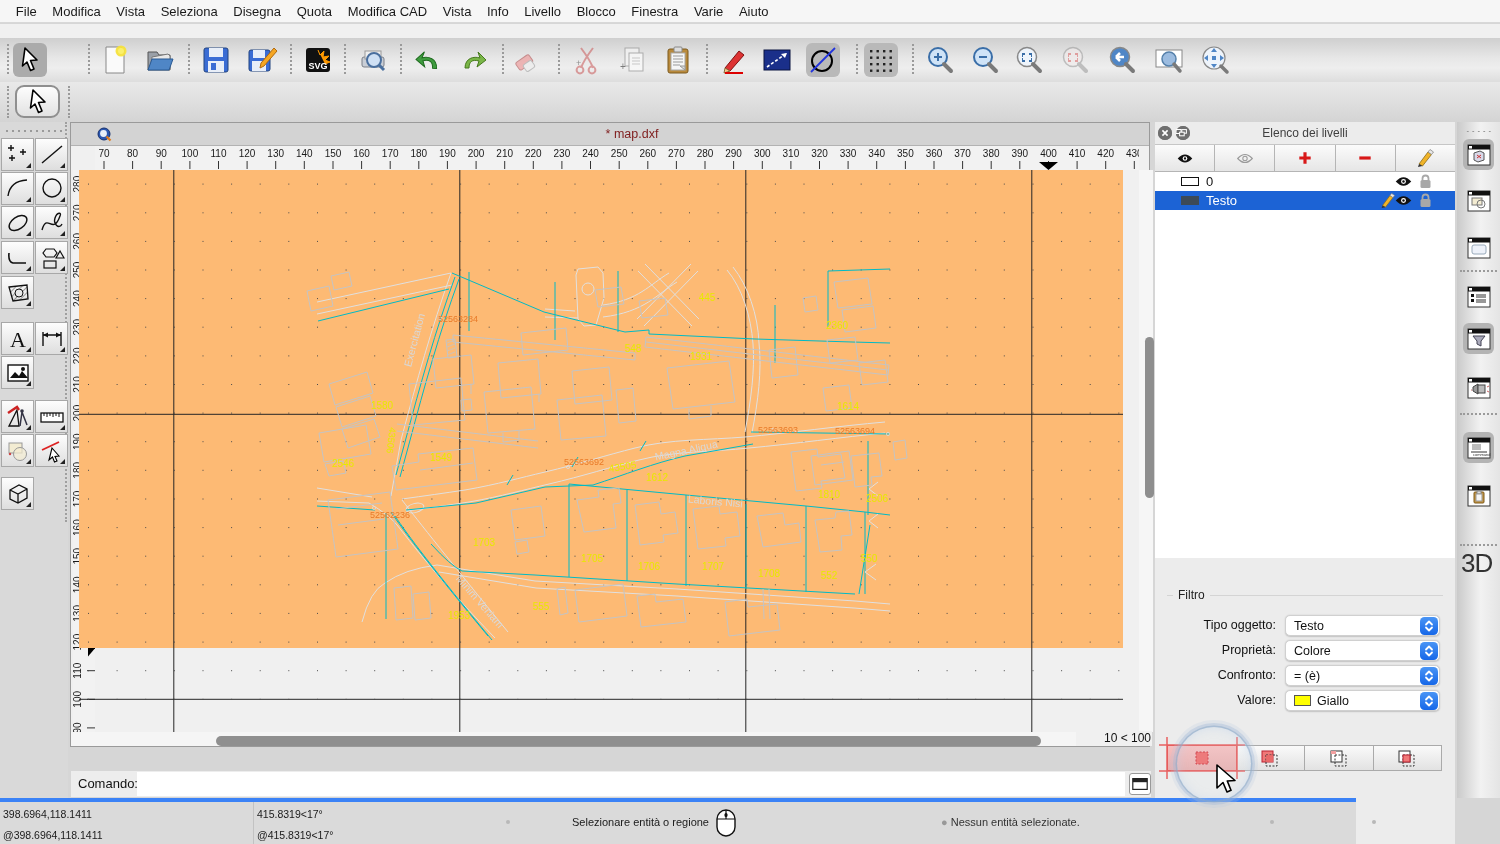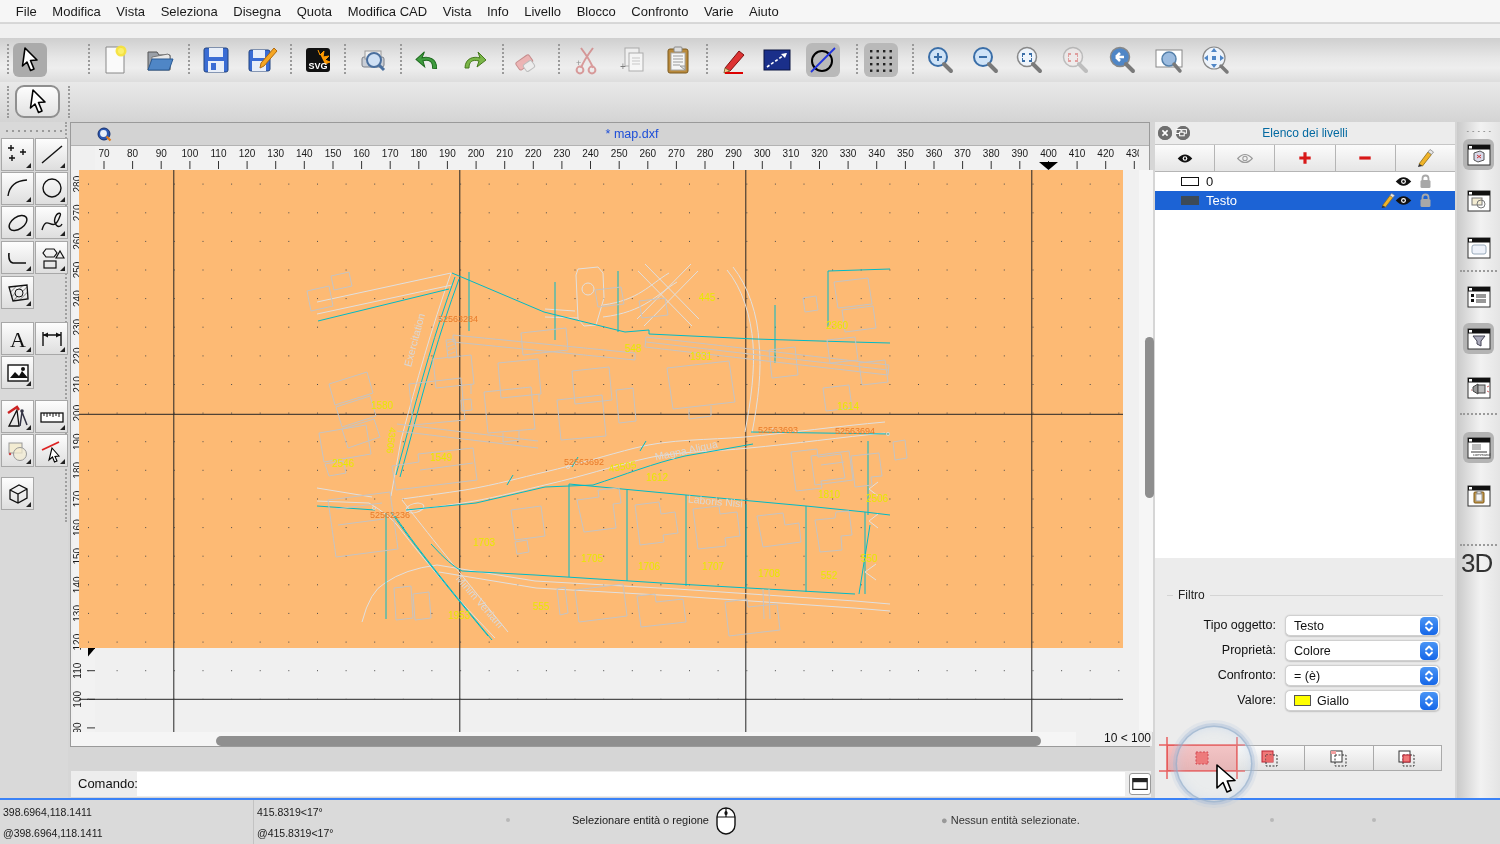--- a/index.html
+++ b/index.html
@@ -12,40 +12,40 @@
 .tbi.sel2{background:#b9b9b9;border-radius:6px}
 .tbsep{position:absolute;top:6px;width:0;height:30px;border-left:2px dotted #9a9a9a}
 .row2{position:absolute;left:0;top:82px;width:1500px;height:40px;background:linear-gradient(180deg,#e9e9e9,#d4d4d4)}
 .selbtn{position:absolute;left:15px;top:3px;width:45px;height:33px;border:2.5px solid #8f8f8f;border-radius:9px;background:linear-gradient(#fdfdfd,#e2e2e2);display:flex;align-items:center;justify-content:center}
 .vdots{position:absolute;top:4px;width:0;height:32px;border-left:2px dotted #9a9a9a}
 .main{position:absolute;left:0;top:122px;width:1500px;height:676px;background:#d6d6d6}
 .palette{position:absolute;left:0;top:0;width:68px;height:676px;background:#d9d9d9}
 .pbtn{position:absolute;width:33px;height:33px;background:linear-gradient(#fdfdfd,#dedede);border:1px solid #a8a8a8;display:flex;align-items:center;justify-content:center}
 .pbtn .corner{position:absolute;right:2px;bottom:2px;width:0;height:0;border-left:5px solid transparent;border-bottom:5px solid #222}
 .canvaswin{position:absolute;left:70px;top:0;width:1080px;height:625px;background:#f0f0f0;border:1px solid #9a9a9a}
-.cwtitle{position:absolute;left:0;top:0;width:1078px;height:23px;background:#d3d3d3;border-bottom:1px solid #b2b2b2;font-size:12.5px;color:#1d4ed8;text-align:center;line-height:22px;text-indent:44px}
+.cwtitle{position:absolute;left:0;top:0;width:1078px;height:23px;background:#d3d3d3;border-bottom:1px solid #b2b2b2;font-size:12.5px;color:#7f1d1d;text-align:center;line-height:22px;text-indent:44px}
 .cwicon{position:absolute;left:26px;top:4px}
 .hruler{position:absolute;left:24px;top:23px;width:1044px;height:24px;background:#f2f2f2}
 .vruler{position:absolute;left:2px;top:47px;width:22px;height:562px;background:#f2f2f2}
 .cvs{position:absolute;left:8px;top:47px;width:1044px;height:478px;background:#fdba74}
 .vsb{position:absolute;left:1068px;top:47px;width:14px;height:562px;background:#f6f6f6}
 .vsbthumb{position:absolute;left:1074px;top:214px;width:9px;height:161px;background:#8e8e8e;border-radius:4.5px}
 .hsbzone{position:absolute;left:0;top:609px;width:1078px;height:14px;background:#f5f5f5}
 .hsbthumb{position:absolute;left:145px;top:613px;width:825px;height:10px;background:#8f8f8f;border-radius:5px}
 .sbcorner{position:absolute;left:1005px;top:608px;width:76px;height:15px;background:#f0f0f0;font-size:12px;color:#111;text-align:right;line-height:15px;padding-right:1px}
 .cmdhist{position:absolute;left:71px;top:626px;width:1080px;height:22px;background:#fff;border:1px solid #b5b5b5;font-size:13px;line-height:21px;color:#1414e8}
 .cmdhist .lbl{font-style:italic;margin-left:7px}
 .histsb{position:absolute;left:1069px;top:1px;width:8px;height:17px;background:#8f8f8f;border-radius:4px}
 .cmdrow{position:absolute;left:71px;top:649px;width:1080px;height:26px;background:#ededed;font-size:13px;color:#111}
 .cmdrow .lbl{position:absolute;left:7px;top:5px}
 .cmdrow .field{position:absolute;left:66px;top:1px;width:988px;height:24px;background:#fff}
 .cmdbtn{position:absolute;left:1058px;top:2px;width:22px;height:22px;background:#fff;border:1px solid #999;border-radius:3px}
 .rpanel{position:absolute;left:1155px;top:0;width:300px;background:#ececec}
 .phead{position:relative;height:23px;background:#ececec;border-bottom:1px solid #c6c6c6}
-.phead .ttl{position:absolute;width:100%;text-align:center;font-size:12px;color:#0369a1;top:4px}
+.phead .ttl{position:absolute;width:100%;text-align:center;font-size:12px;color:#404040;top:4px}
 .cbtn{position:absolute;top:4px;width:14px;height:14px;border-radius:7px;background:#6e6e6e;color:#fff}
 .laytools{position:relative;height:27px;background:linear-gradient(#fbfbfb,#e6e6e6);border-bottom:1px solid #b5b5b5;display:flex}
 .laytools .lt{flex:1;border-right:1px solid #b5b5b5;display:flex;align-items:center;justify-content:center}
 .laytools .lt:last-child{border-right:none}
 .layrows{background:#fff;height:386px}
 .layrow{position:relative;height:19px;font-size:13px;color:#111;display:flex;align-items:center}
 .layrow.sel{background:#1c63d5;color:#fff}
 .filtpanel{position:absolute;left:1155px;top:437px;width:300px;height:361px;background:#ececec}
 .gframe{position:absolute;left:12px;top:36px;width:276px;height:1px;background:#d4d4d4}
 .glabel{position:absolute;left:18px;top:29px;background:#ececec;padding:0 5px;font-size:12px;color:#222}
@@ -53,37 +53,37 @@
 .frow .flabel{position:absolute;right:192px;top:3px;font-size:12.5px;color:#111;white-space:nowrap}
 .combo{position:absolute;left:117px;top:0;width:155px;height:21px;background:#fff;border:1px solid #d0d0d0;border-radius:5px;font-size:12.5px;color:#111;line-height:20px;padding-left:8px;box-shadow:0 0.5px 1.5px rgba(0,0,0,0.18)}
 .stepper{position:absolute;right:1px;top:1px;width:18px;height:18px;border-radius:4.5px;background:linear-gradient(#4a95f5,#1667e8);display:flex;align-items:center;justify-content:center}
 .dock{position:absolute;left:1457px;top:0;width:43px;height:676px;background:linear-gradient(90deg,#cacaca,#f2f2f2 55%,#e4e4e4)}
 .dockbtn{position:absolute;left:6px;width:31px;height:31px;display:flex;align-items:center;justify-content:center}
 .dockbtn.act{background:#b4b4b4;border-radius:6px}
 .dock .dsep{position:absolute;left:3px;width:37px;border-top:2px dotted #9a9a9a}
 .selrow{position:absolute;left:1167px;top:745px;width:275px;height:26px;display:flex}
 .selrow .sb{flex:1;background:linear-gradient(#fafafa,#e2e2e2);border:1px solid #aaa;border-left:none;display:flex;align-items:center;justify-content:center}
 .selrow .sb:first-child{border-left:1px solid #aaa}
-.statusbar{position:absolute;left:0;top:798px;width:1500px;height:46px;background:#dadada;border-top:2px solid #3b82f6;font-size:10.5px;color:#1a1a1a}
+.statusbar{position:absolute;left:0;top:798px;width:1356px;height:46px;background:#dadada;border-top:4px solid #3b82f6;font-size:10.5px;color:#1a1a1a}
 .threed{position:absolute;left:1461px;top:426px;font-size:26px;color:#333;letter-spacing:-1px}
 </style></head>
 <body>
 <div class="menubar">
     <span>File</span>
     <span>Modifica</span>
     <span>Vista</span>
     <span>Seleziona</span>
     <span>Disegna</span>
     <span>Quota</span>
     <span>Modifica CAD</span>
     <span>Vista</span>
     <span>Info</span>
     <span>Livello</span>
     <span>Blocco</span>
-    <span>Confronto</span>
+    <span>Finestra</span>
     <span>Varie</span>
     <span>Aiuto</span>
   </div>
 <div class="titlegap"></div>
 <div class="toolbar">
     <div class="tbsep" style="left:7px"></div>
     <div class="tbsep" style="left:88px"></div>
     <div class="tbsep" style="left:188px"></div>
     <div class="tbsep" style="left:290px"></div>
     <div class="tbsep" style="left:344px"></div>

